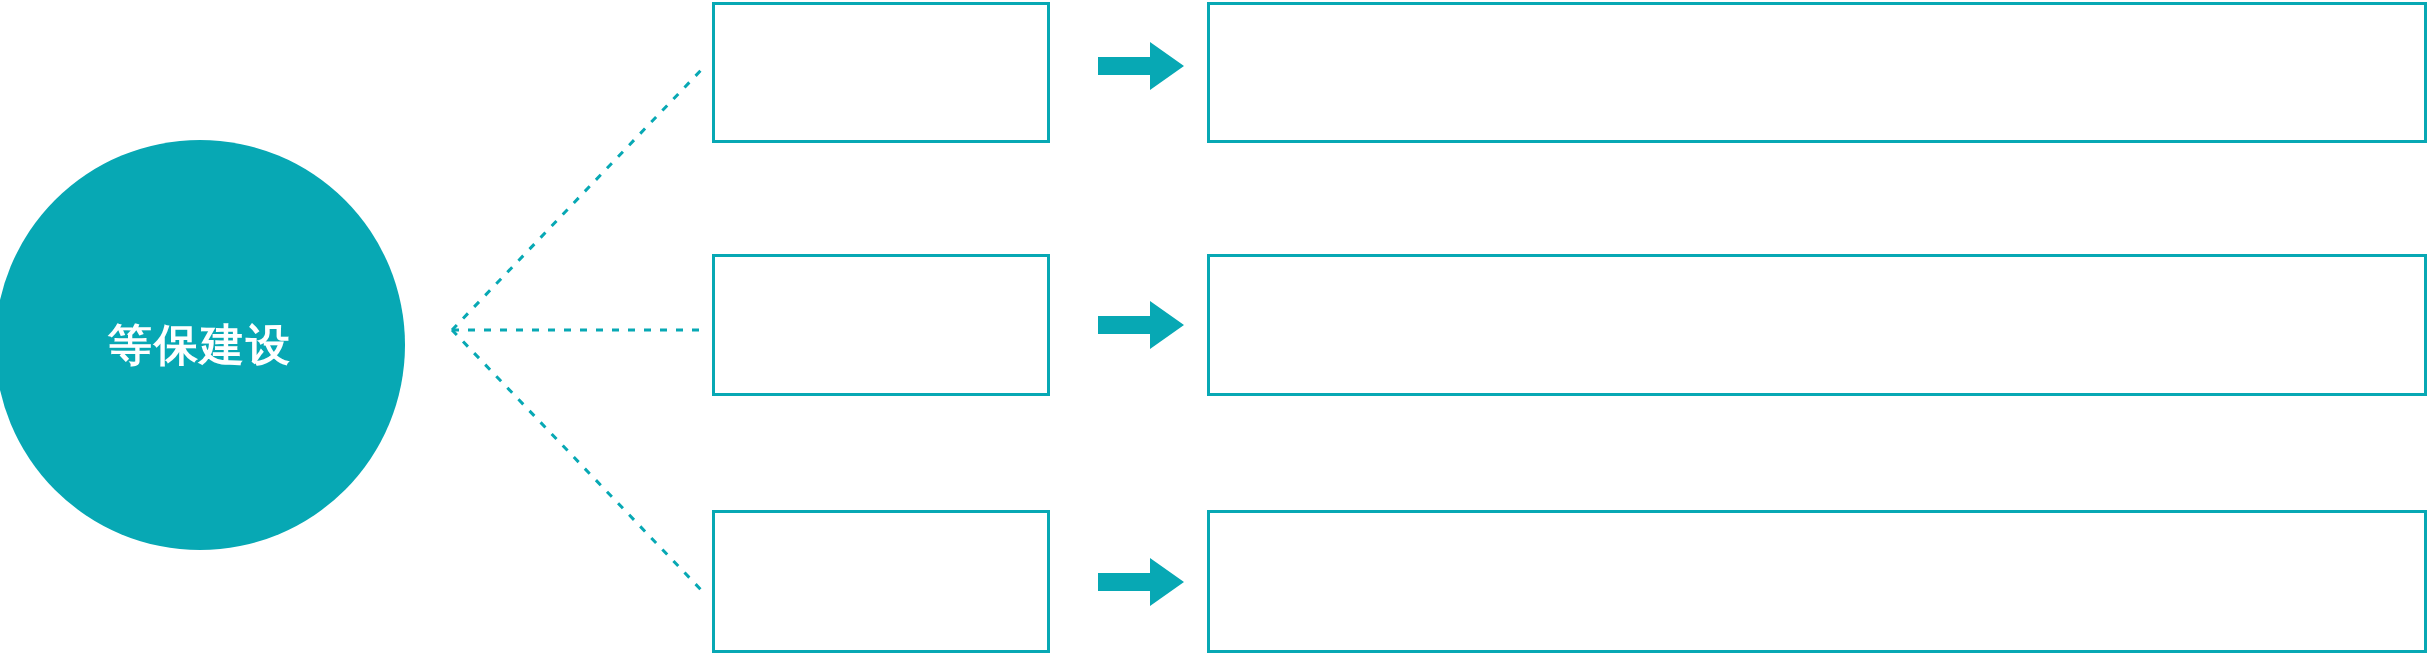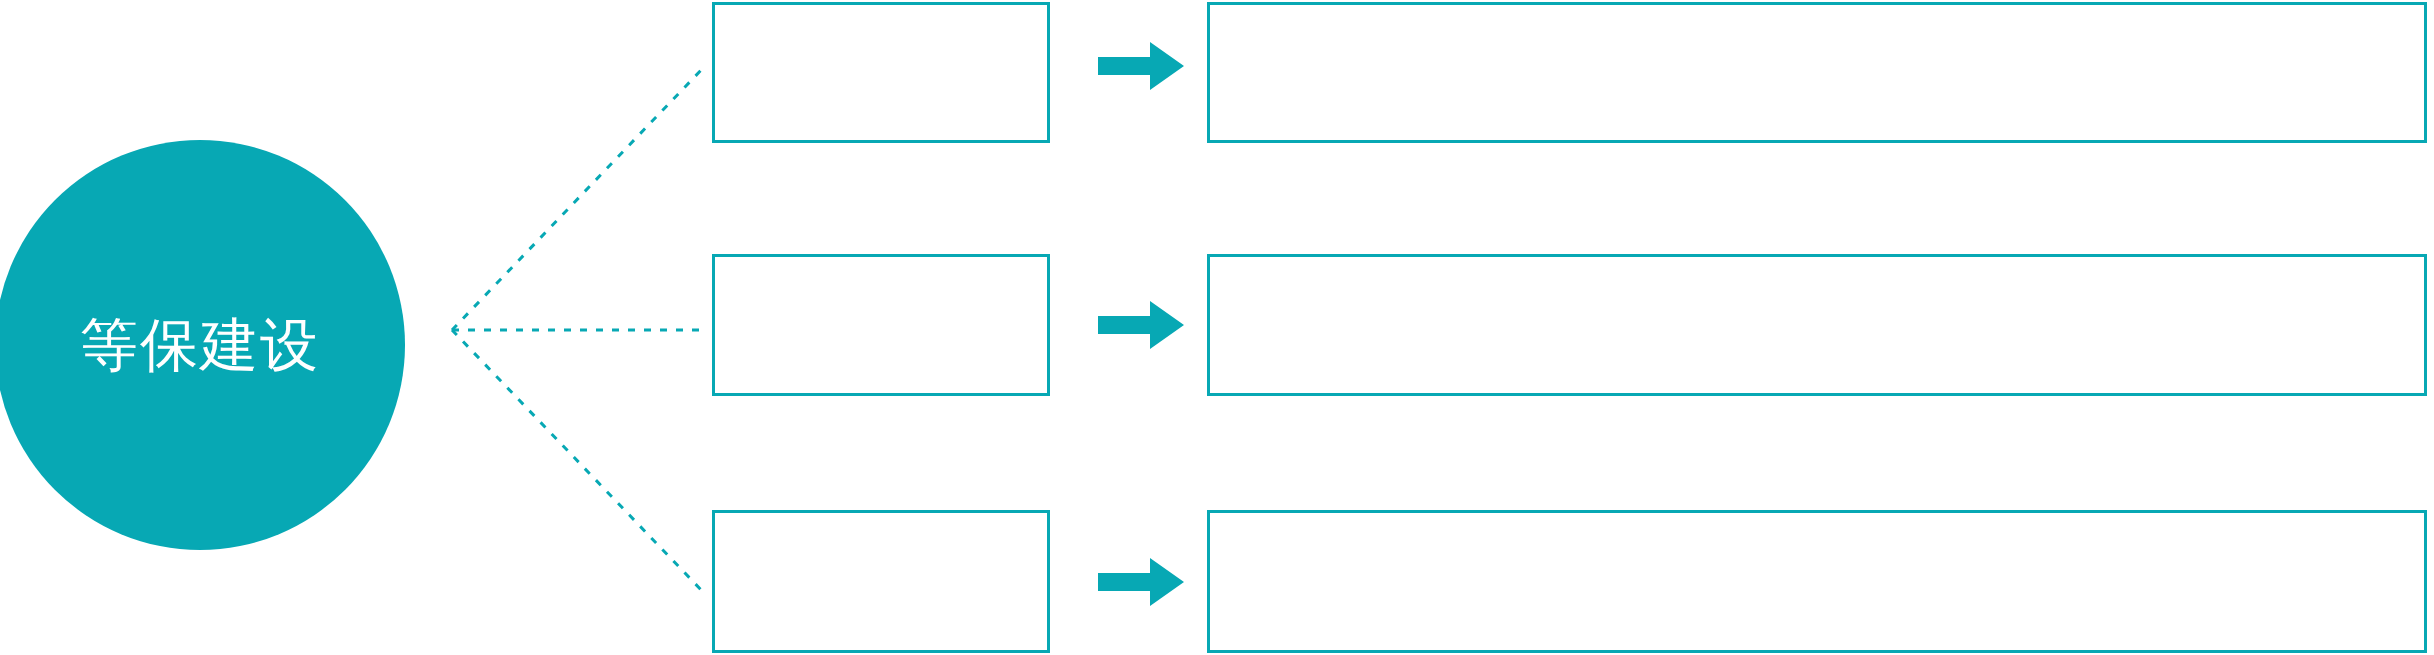--- a/index.html
+++ b/index.html
@@ -28,24 +28,24 @@
     border-radius: 50%;
     background: #07A8B4;
     display: flex;
     flex-direction: column;
     align-items: center;
     justify-content: center;
     box-sizing: border-box;
   }
   .hub-line {
     color: #ffffff;
-    font-size: 58px;
+    font-size: 44px;
     line-height: 1.28;
     letter-spacing: 2px;
-    font-weight: 400;
+    font-weight: 700;
     white-space: nowrap;
     text-align: center;
   }
 
   
   .fan {
     position: absolute;
     left: 0;
     top: 0;
     width: 2434px;

